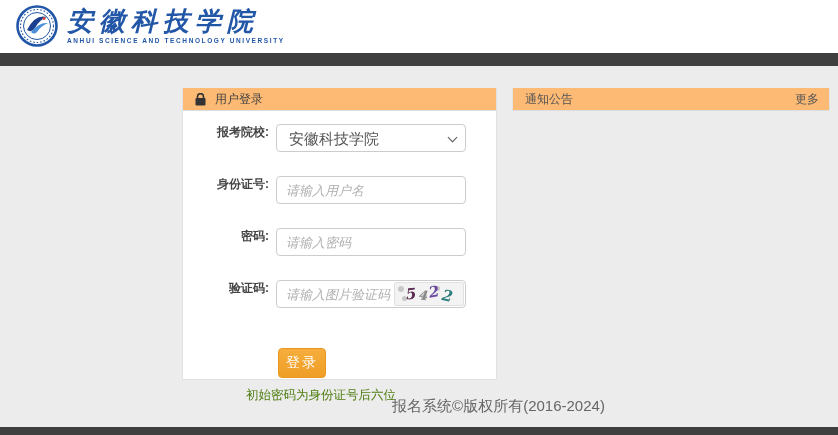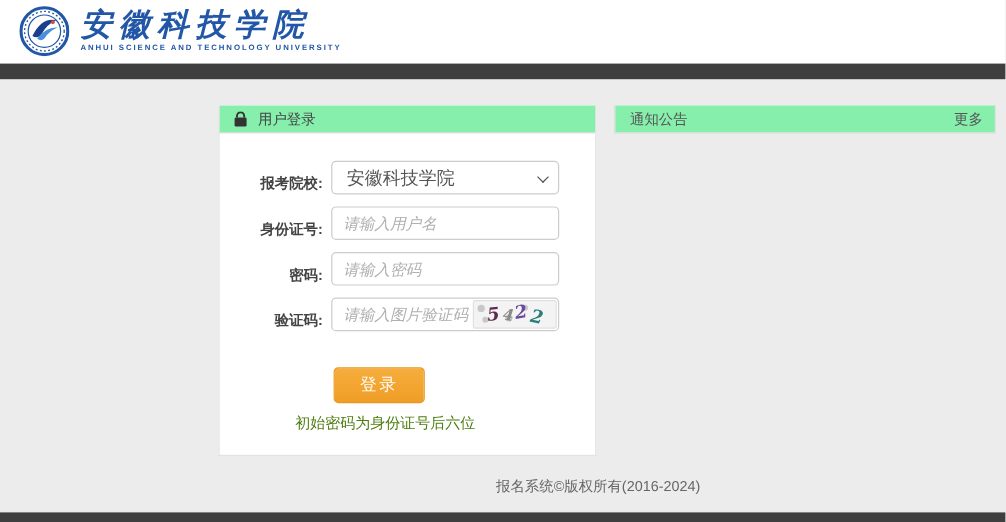--- a/index.html
+++ b/index.html
@@ -34,34 +34,34 @@
     position:absolute; left:0; top:53px; width:838px; height:13px;
     background:#3f3f3f;
   }
   .bottom-bar {
     position:absolute; left:0; top:427px; width:838px; height:8px;
     background:#3f3f3f;
   }
 
   
   .panel-header {
-    height:23px; background:#86efac; border-bottom:1px solid #dddddd;
+    height:23px; background:#fdba74; border-bottom:1px solid #dddddd;
     display:flex; align-items:center;
     font-size:12px; color:#444;
   }
 
   .login-card {
     position:absolute; left:182px; top:88px; width:315px; height:292px;
     background:#ffffff; border:1px solid #e2e2e2; border-top:none;
   }
   .login-card .panel-header { padding-left:12px; gap:9px; }
   .lock-icon { width:11px; height:13px; display:block; flex:0 0 auto; }
 
   .login-form { padding-top:13px; }
-  .form-row { display:flex; align-items:flex-end; height:38px; }
+  .form-row { display:flex; align-items:flex-start; height:38px; margin-bottom:14px; }
   .form-label {
     width:86px; text-align:right; font-size:12px; font-weight:bold;
     color:#444; padding-right:0; flex:0 0 auto;
   }
   .form-control-wrap { position:relative; margin-left:7px; width:190px; height:28px; }
   .text-input, .school-select {
     width:190px; height:28px;
     border:1px solid #cccccc; border-radius:4px;
     background:#ffffff; outline:none;
     font-family:"Liberation Sans", sans-serif;
@@ -93,40 +93,40 @@
   .captcha-char.c2 { color:#6a4a9e; transform:translateY(-2px) rotate(-10deg); margin-left:1px; }
   .captcha-char.c3 { color:#2e7d7d; transform:translateY(2px) rotate(12deg); margin-left:2px; }
   .noise-dot { position:absolute; border-radius:50%; background:#bdbdbd; opacity:.8; }
   .nd1 { width:6px; height:6px; left:3px;  top:3px; }
   .nd2 { width:5px; height:5px; left:7px;  top:13px; }
   .nd3 { width:6px; height:6px; left:26px; top:11px; }
   .nd4 { width:5px; height:5px; left:40px; top:3px; }
 
   .login-button {
     display:block; margin:30px 0 0 95px;
-    width:76px; height:30px;
+    width:48px; height:30px;
     border:1px solid #e8981e; border-radius:4px;
     background:linear-gradient(#f6ad3c, #ef9e26);
     color:#ffffff; font-size:14px; letter-spacing:2px;
     font-family:"Liberation Sans", sans-serif;
     cursor:pointer;
   }
   .login-hint { margin:9px 0 0 63px; font-size:12.5px; color:#4d7c0f; }
 
   .notice-panel { position:absolute; left:512px; top:88px; width:318px; }
   .notice-panel .panel-header {
     justify-content:space-between; padding:0 10px 0 12px;
     border:1px solid #e2e2e2; border-top:none; border-bottom:1px solid #dddddd;
     height:23px; color:#555;
   }
   .more-link { color:#555; font-size:12px; cursor:pointer; text-decoration:none;margin-left:44px; }
 
   .page-footer {
     position:absolute; left:182px; top:397px; width:633px;
-    text-align:center; font-size:12px; color:#666;
+    text-align:center; font-size:15px; color:#666;
   }
 </style>
 </head>
 <body>
 
 <div class="site-header">
   <div class="logo-wrap">
     <svg class="emblem" viewBox="0 0 42 42">
       <circle cx="21" cy="21" r="19.5" fill="#ffffff" stroke="#2257a8" stroke-width="2.6"></circle>
       <circle cx="21" cy="21" r="16.5" fill="none" stroke="#2257a8" stroke-width="1.1" stroke-dasharray="1.6 1.9"></circle>

